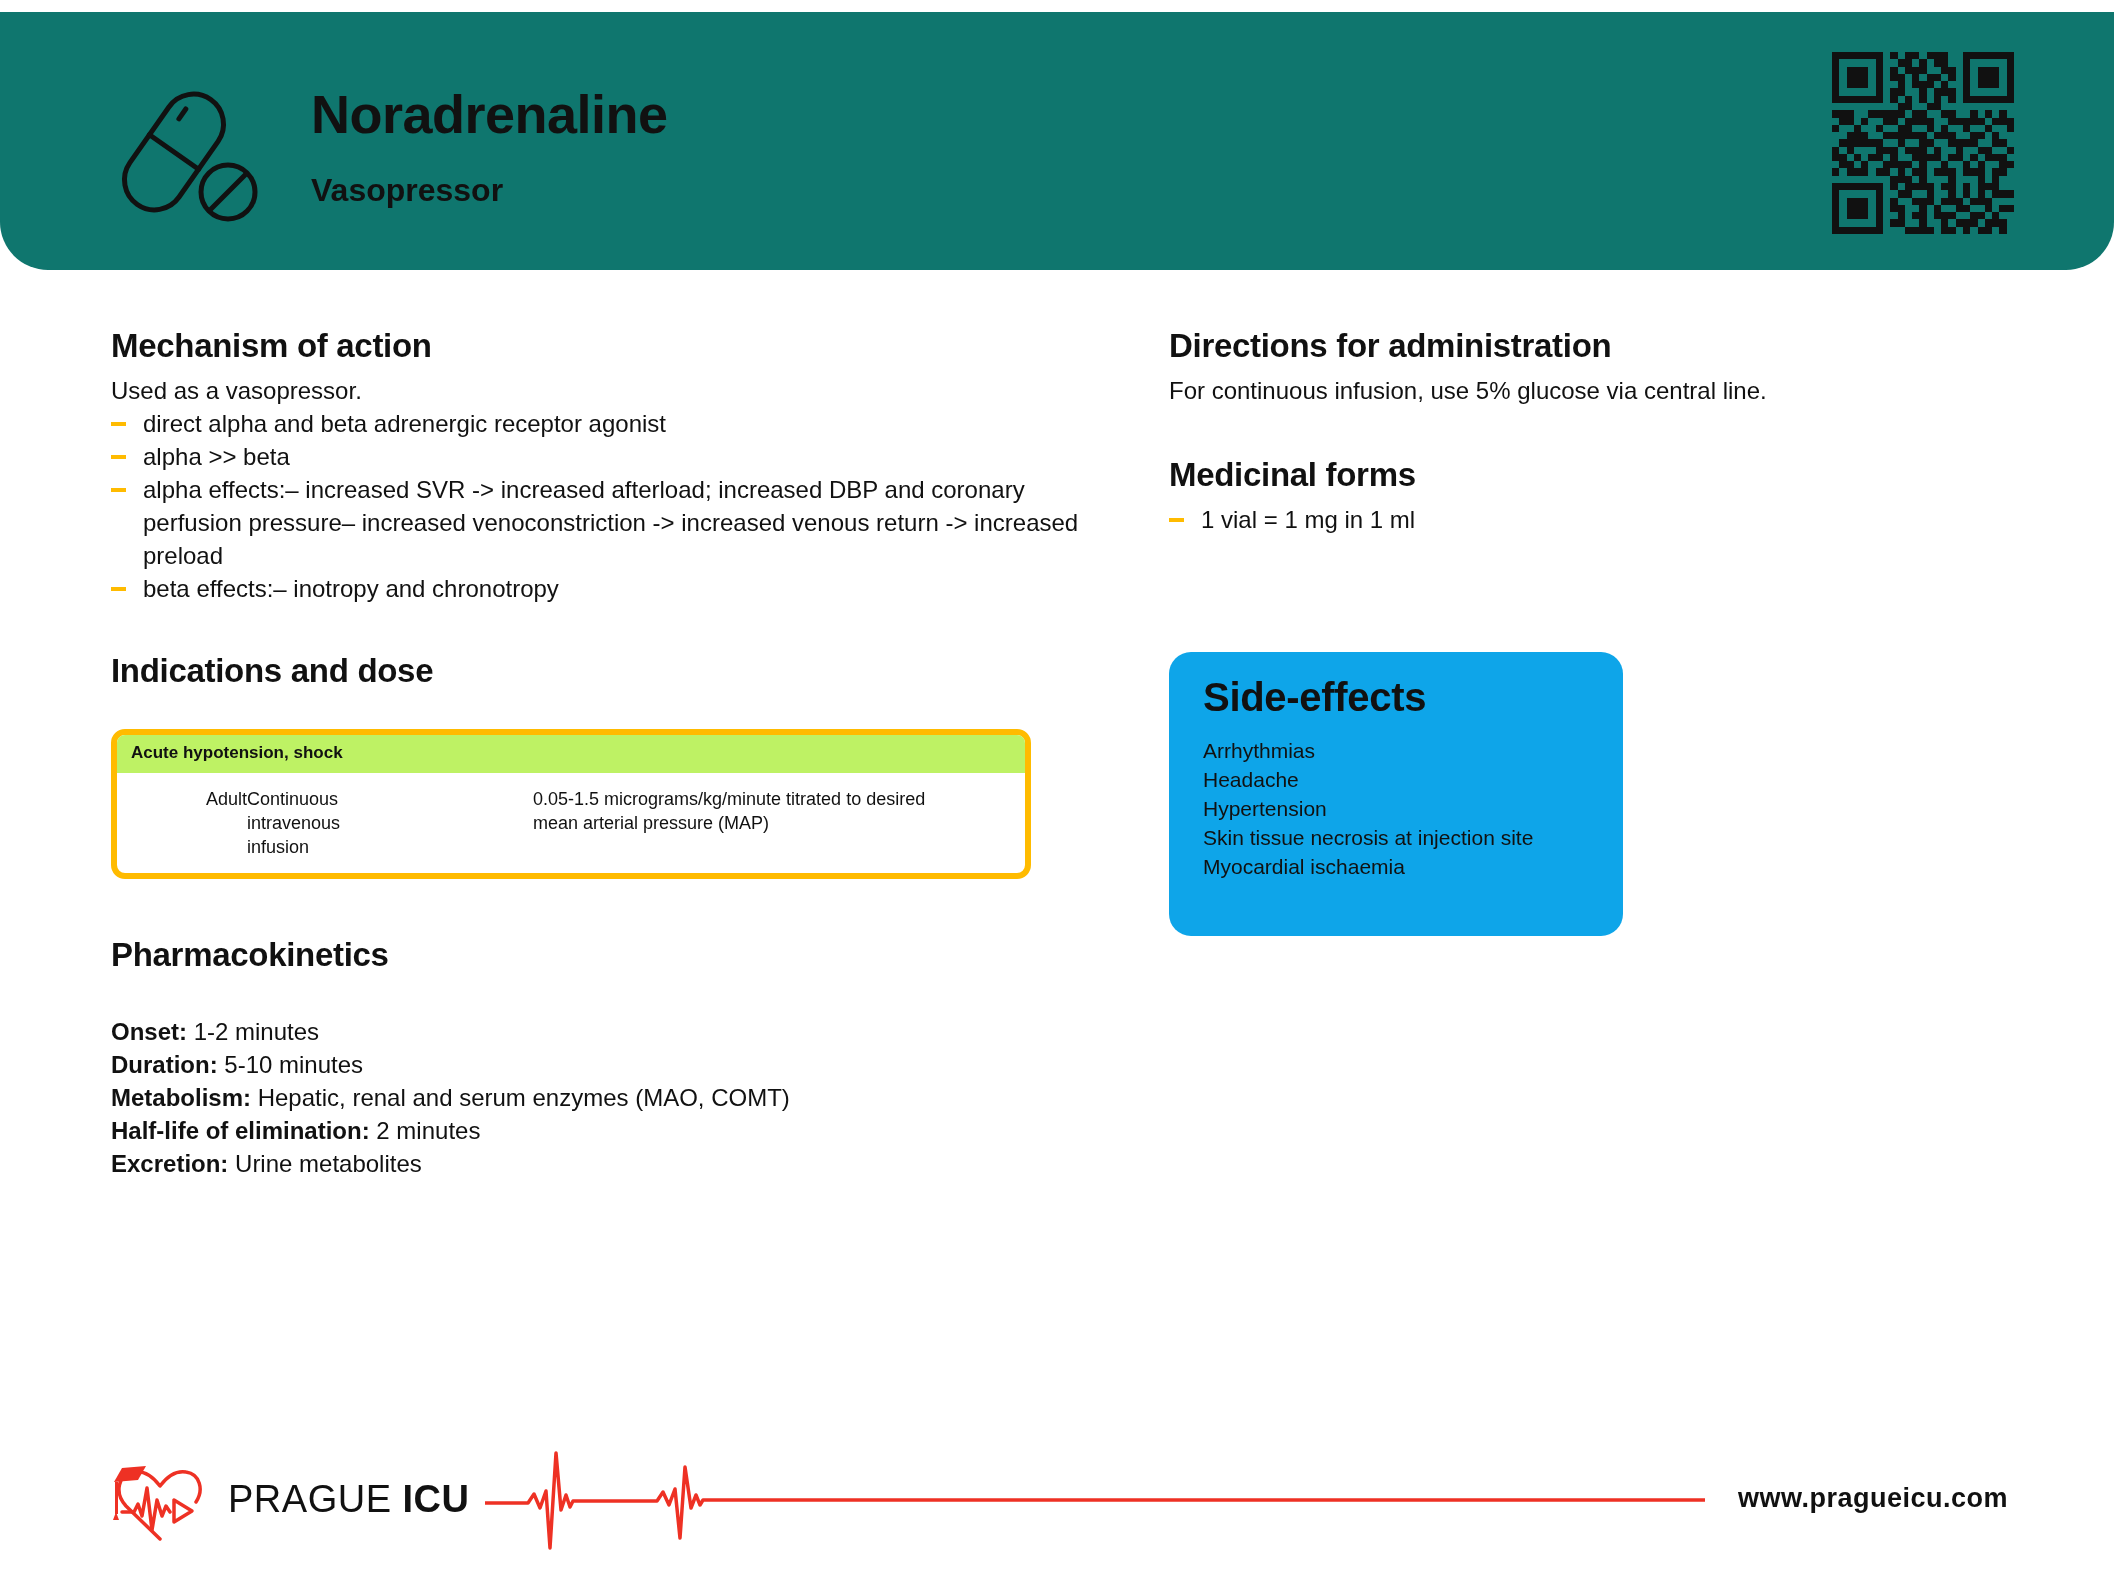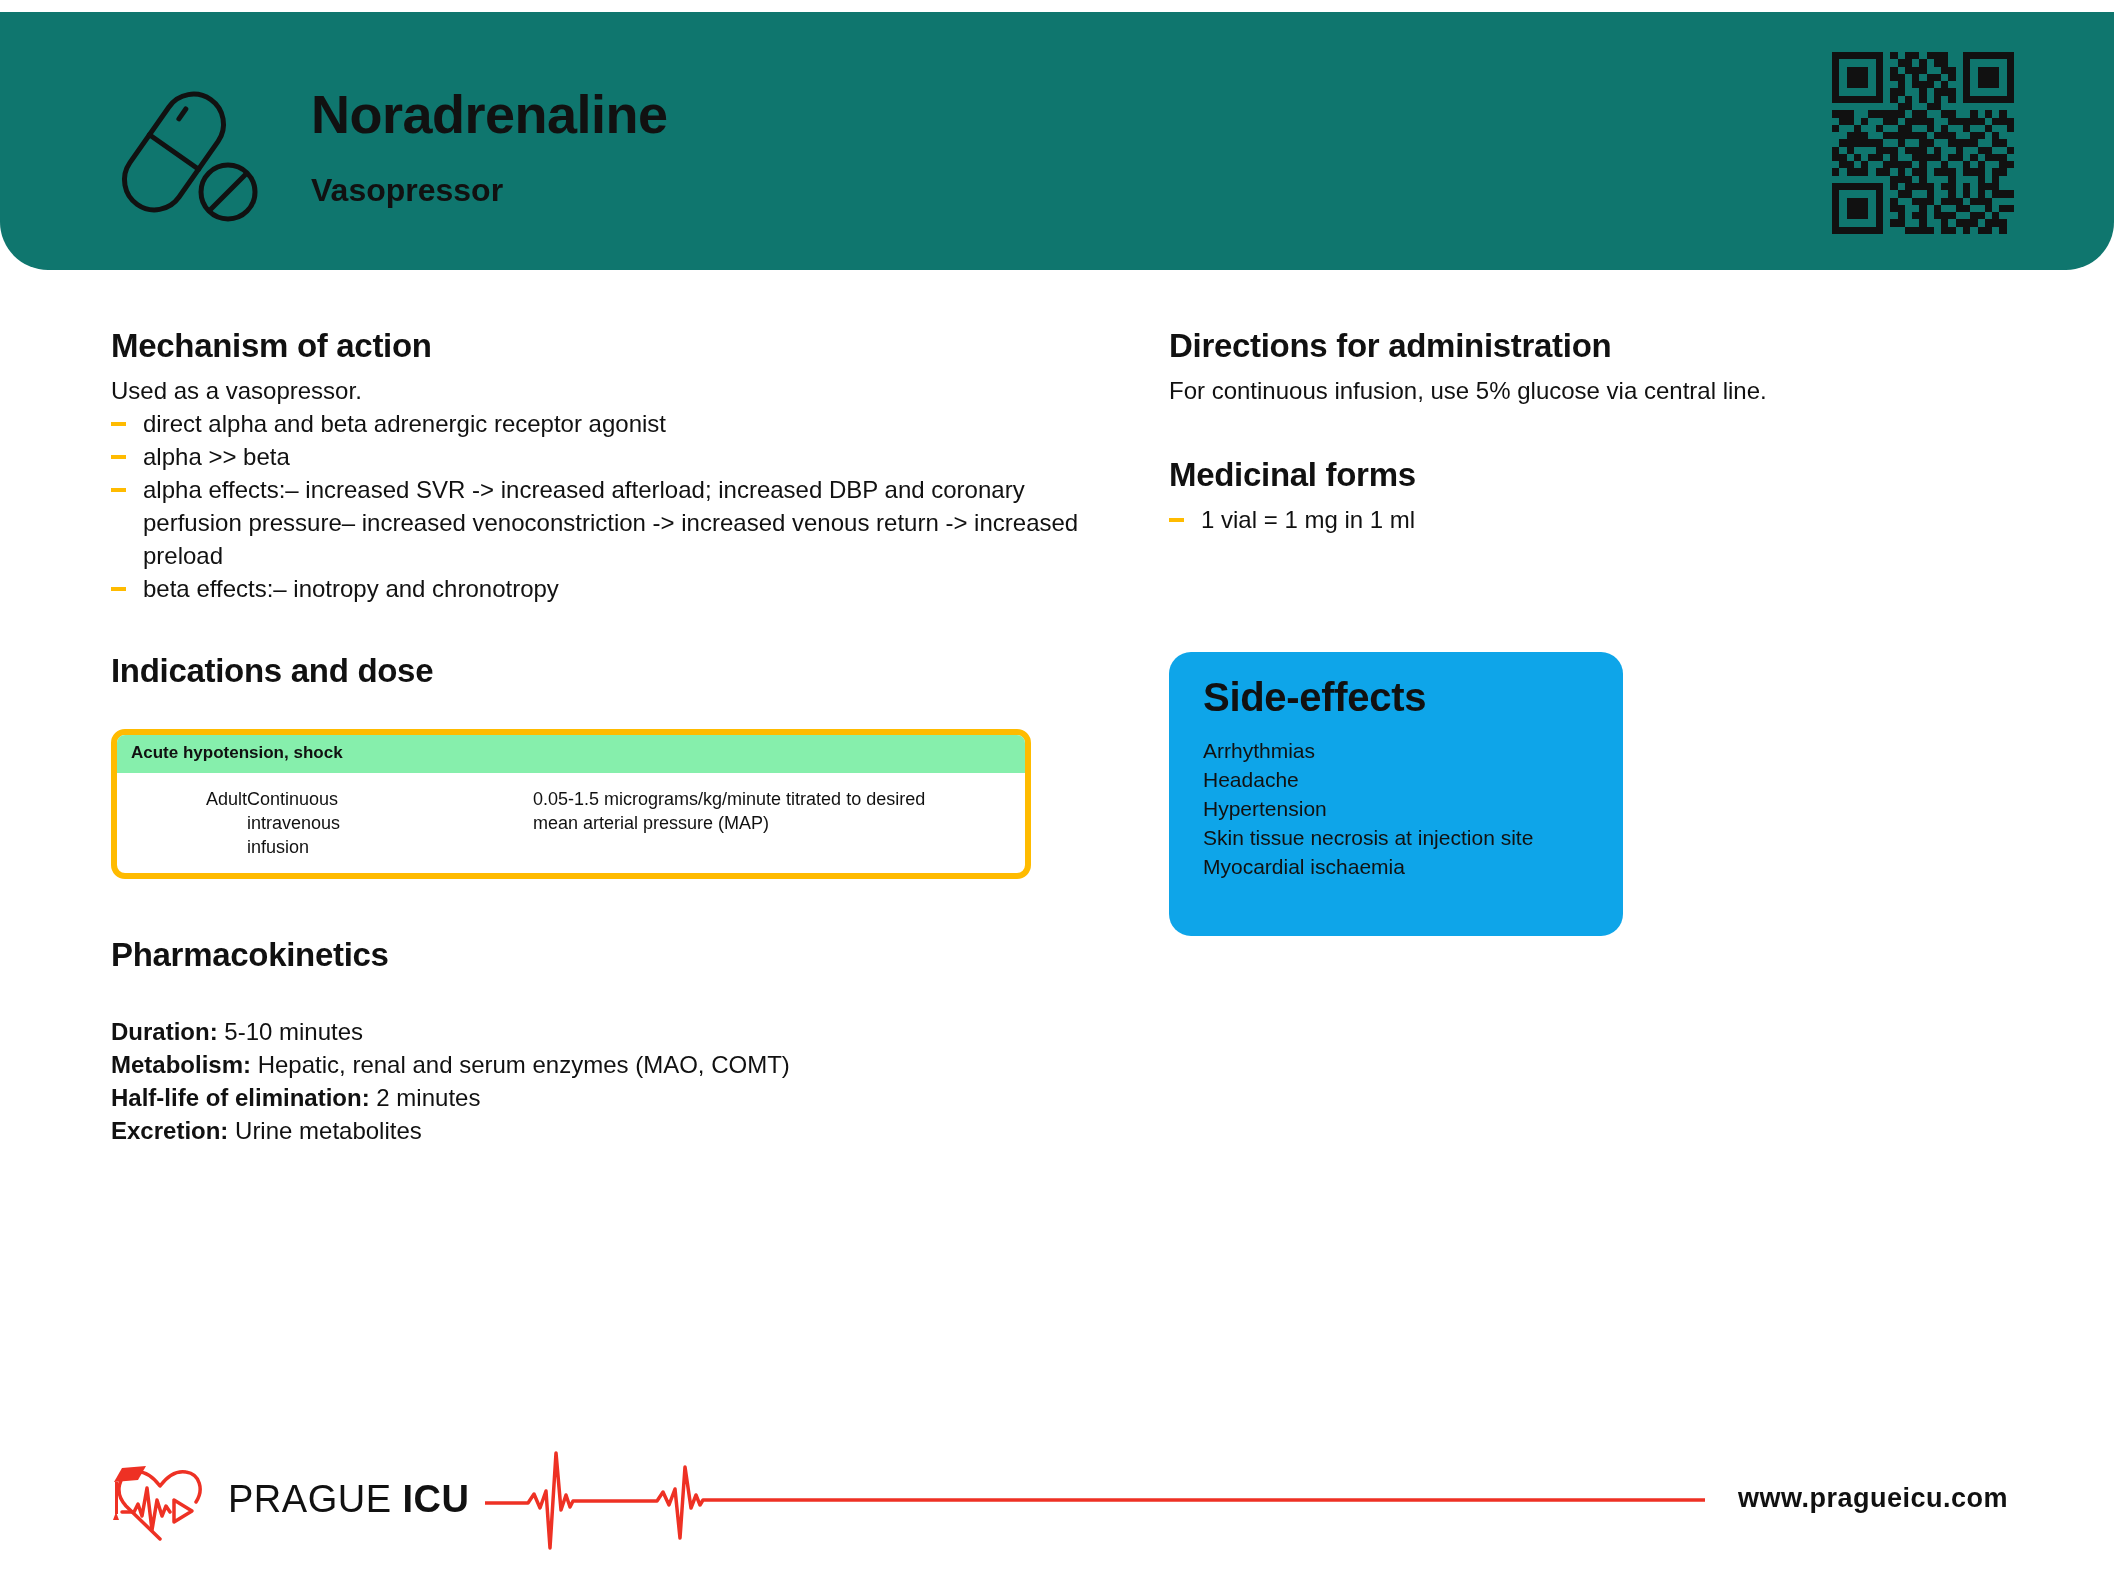--- a/index.html
+++ b/index.html
@@ -41,21 +41,21 @@
   .moa-title { margin-top: 0; }
   .moa-intro { margin-top: 30px; }
   .moa-list { margin-top: 15px; }
   .ind-title { margin-top: 38px; }
 
   .dose-box {
     margin-top: 30px; width: 920px; border: 6px solid #FFBB00; border-radius: 14px; overflow: hidden;
     box-sizing: border-box;
   }
   .dose-head {
-    background: #86efac; font-size: 17px; font-weight: 700; padding: 6px 14px 8px 14px; line-height: 24px;
+    background: #bef264; font-size: 17px; font-weight: 700; padding: 6px 14px 8px 14px; line-height: 24px;
   }
   .dose-row { display: flex; padding: 14px 20px 14px 24px; font-size: 18px; line-height: 24px; }
   .dose-row .c1 { width: 106px; text-align: right; }
   .dose-row .c2 { width: 286px; }
   .dose-row .c3 { width: 460px; }
 
   .pk-title { margin-top: 48px; }
   .pk-list { margin-top: 32px; }
   .pk-row { font-size: 24px; line-height: 33px; }
   .pk-row b { font-weight: 700; }
@@ -267,20 +267,21 @@
         <div class="c1">Adult</div>
         <div class="c2" style="width:160px;margin-right:126px;">Continuous intravenous infusion</div>
         <div class="c3" style="width:440px;">0.05-1.5 micrograms/kg/minute titrated to desired mean arterial pressure (MAP)</div>
       </div>
     </div>
   </section>
 
   <section>
     <h2 class="pk-title">Pharmacokinetics</h2>
     <div class="pk-list">
+      <div class="pk-row"><b>Onset:</b><span> 1-2 minutes</span></div>
       <div class="pk-row"><b>Duration:</b><span> 5-10 minutes</span></div>
       <div class="pk-row"><b>Metabolism:</b><span> Hepatic, renal and serum enzymes (MAO, COMT)</span></div>
       <div class="pk-row"><b>Half-life of elimination:</b><span> 2 minutes</span></div>
       <div class="pk-row"><b>Excretion:</b><span> Urine metabolites</span></div>
     </div>
   </section>
 </div>
 
 <div class="col-right">
   <section>

